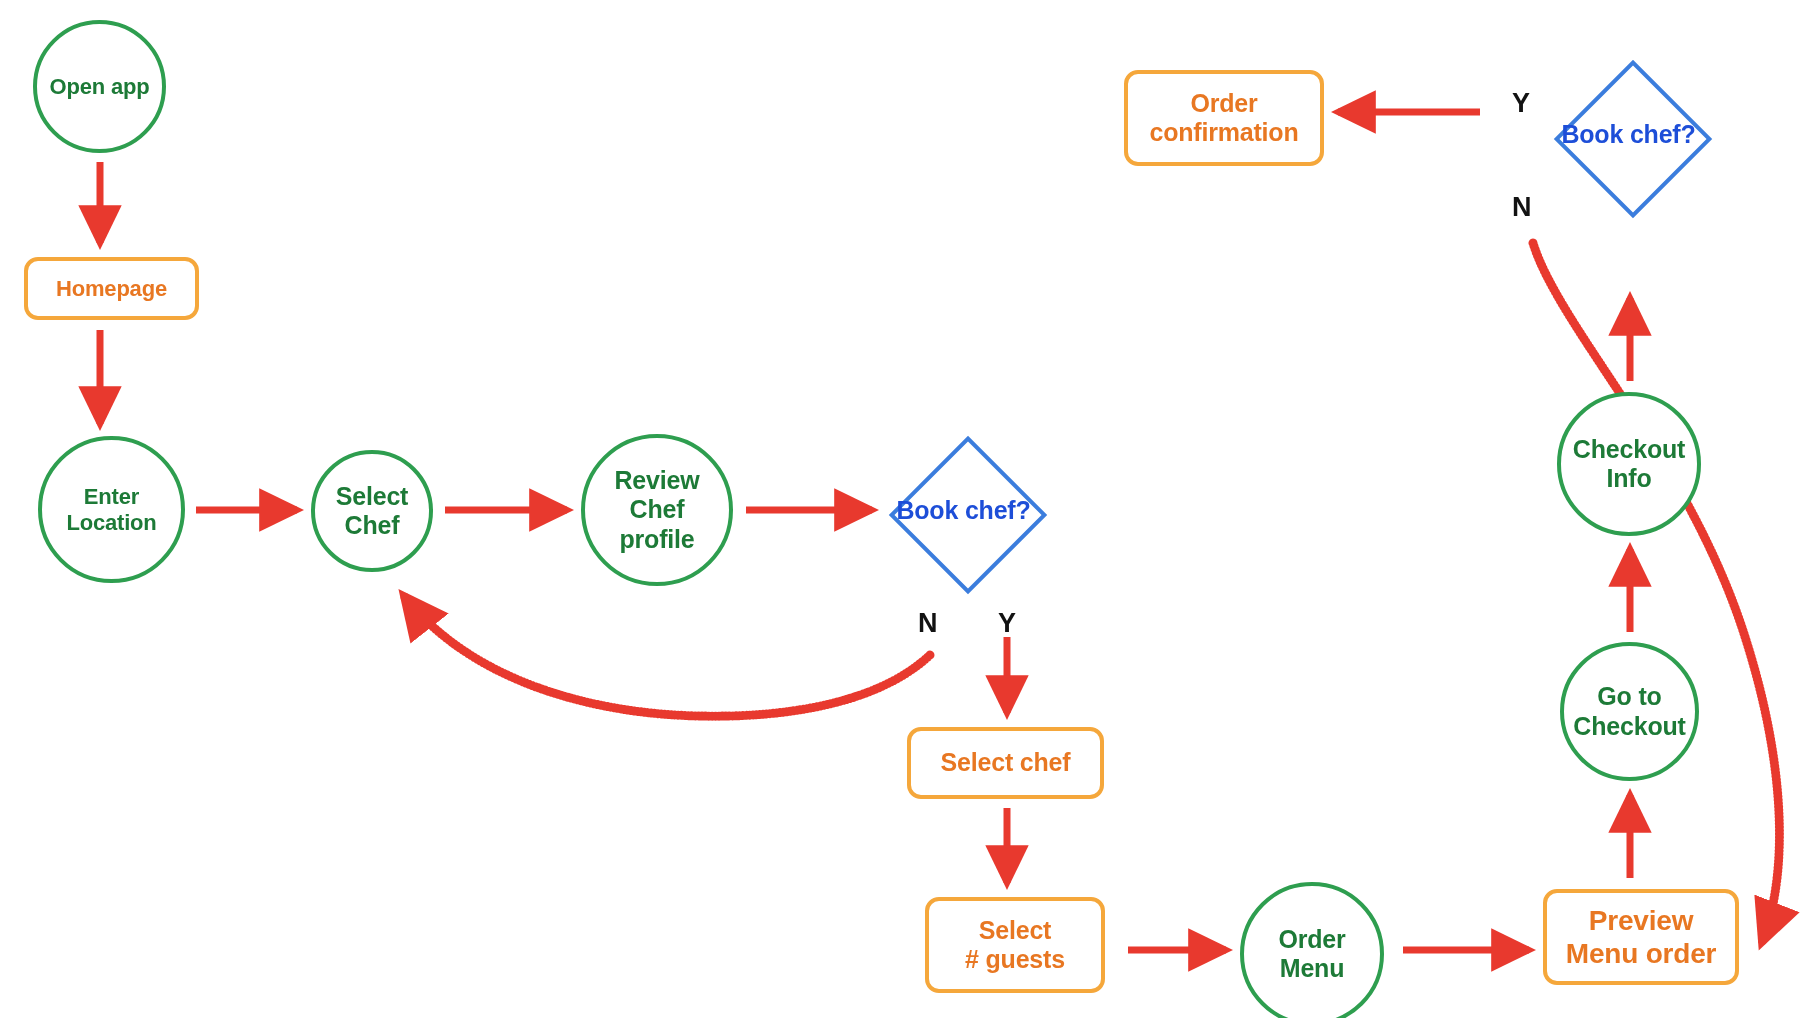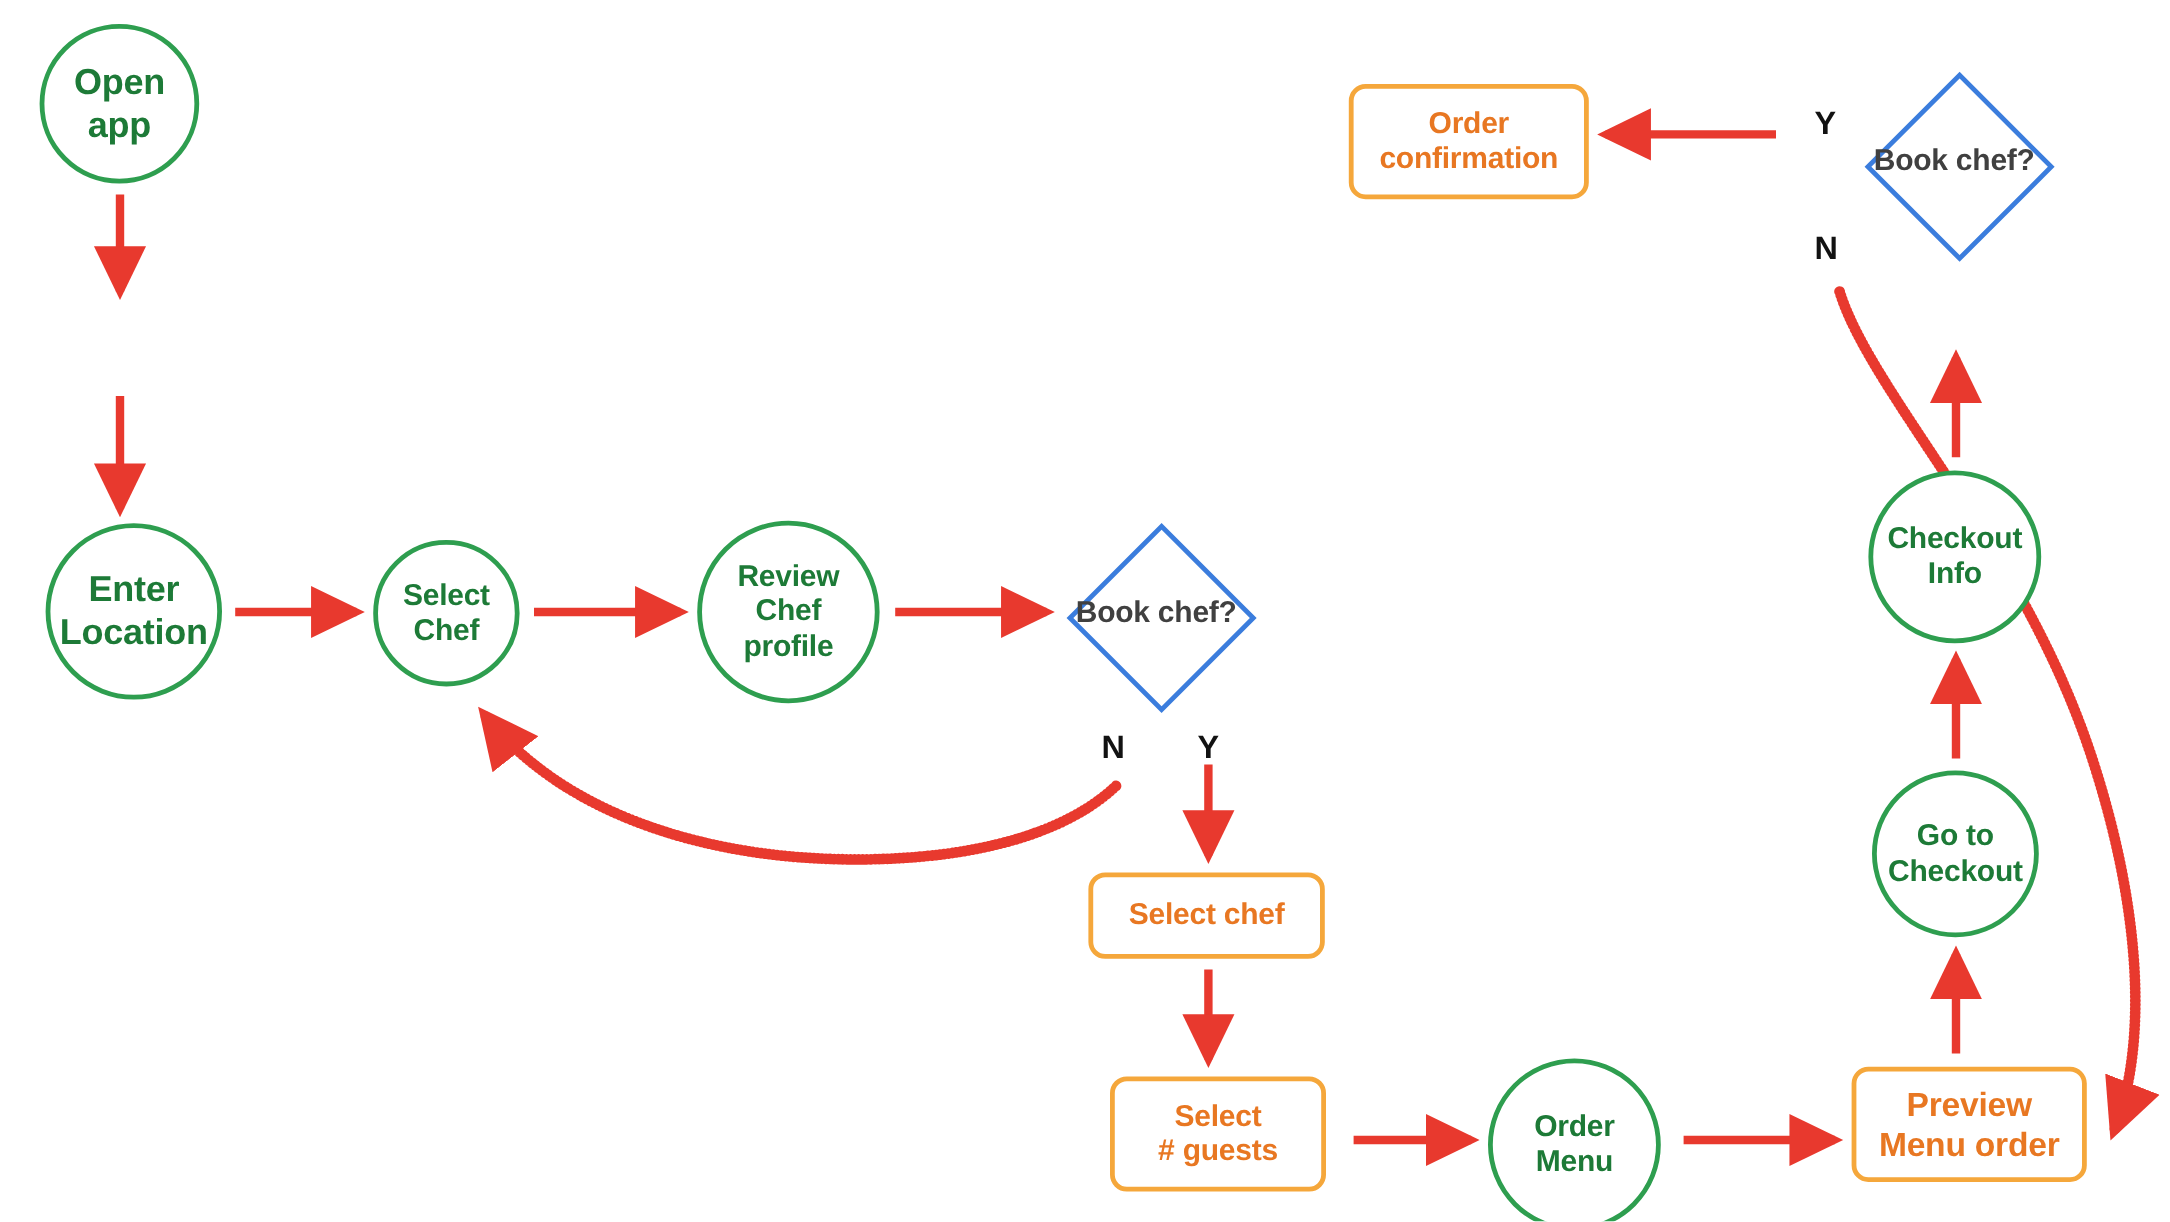--- a/index.html
+++ b/index.html
@@ -44,21 +44,21 @@
     color: #1d7a37;
   }
   .node-box {
     border-radius: 14px;
     border: 4px solid #f5a73b;
     color: #e87722;
   }
   .node-diamond {
     border: none;
     background: transparent;
-    color: #404040;
+    color: #1d4ed8;
   }
   .node-diamond .dia-shape {
     position: absolute;
     left: 50%;
     top: 50%;
     width: 104px;
     height: 104px;
     margin-left: -52px;
     margin-top: -52px;
     border: 4px solid #3b7ddd;
@@ -71,21 +71,21 @@
     white-space: nowrap;
     z-index: 1;
   }
   .edge-label {
     position: absolute;
     font-weight: bold;
     font-size: 27px;
     color: #121212;
     z-index: 3;
   }
-  .fs30 { font-size: 30px; }
+  .fs30 { font-size: 22px; }
   .fs29 { font-size: 25px; }
   .fs28 { font-size: 28px; }
 </style>
 </head>
 <body>
 
 <div id="canvas">
 
   <svg id="edges" viewBox="0 0 1808 1018" width="1808" height="1018" xmlns="http://www.w3.org/2000/svg">
     <defs>
@@ -128,20 +128,23 @@
 
     <path d="M 930 655 C 880 702, 790 718, 700 716 C 590 714, 470 680, 404 596" stroke="#e8392e" fill="none" stroke-width="9" stroke-linecap="round" stroke-dasharray="0.1 3.3" marker-end="url(#ahd)"></path>
 
     <path d="M 1533 243 C 1560 330, 1690 460, 1746 640 C 1784 760, 1790 870, 1762 942" stroke="#e8392e" fill="none" stroke-width="9" stroke-linecap="round" stroke-dasharray="0.1 3.3" marker-end="url(#ahd)"></path>
   </svg>
 
   <div class="node node-circle fs30" style="left:33px; top:20px; width:133px; height:133px;">
     <span>Open app</span>
   </div>
 
+  <div class="node node-box fs30" style="left:24px; top:257px; width:175px; height:63px;">
+    <span>Homepage</span>
+  </div>
 
   <div class="node node-circle fs30" style="left:38px; top:436px; width:147px; height:147px;">
     <span>Enter<br>Location</span>
   </div>
 
   <div class="node node-circle fs29" style="left:311px; top:450px; width:122px; height:122px;">
     <span>Select<br>Chef</span>
   </div>
 
   <div class="node node-circle fs29" style="left:581px; top:434px; width:152px; height:152px;">

